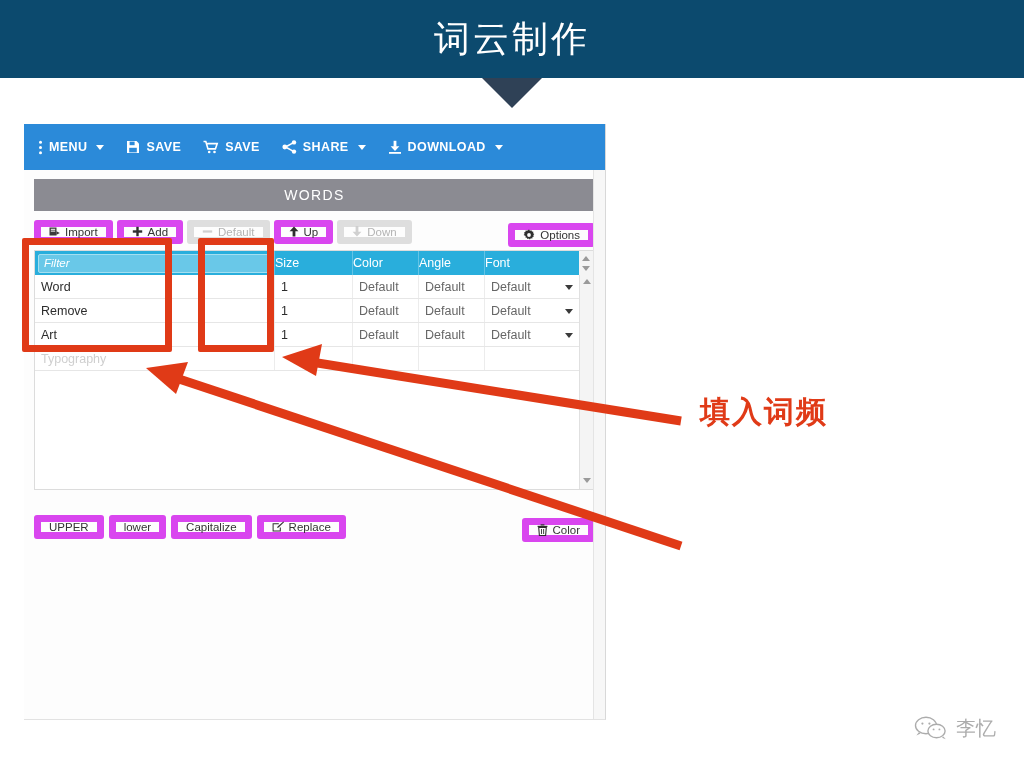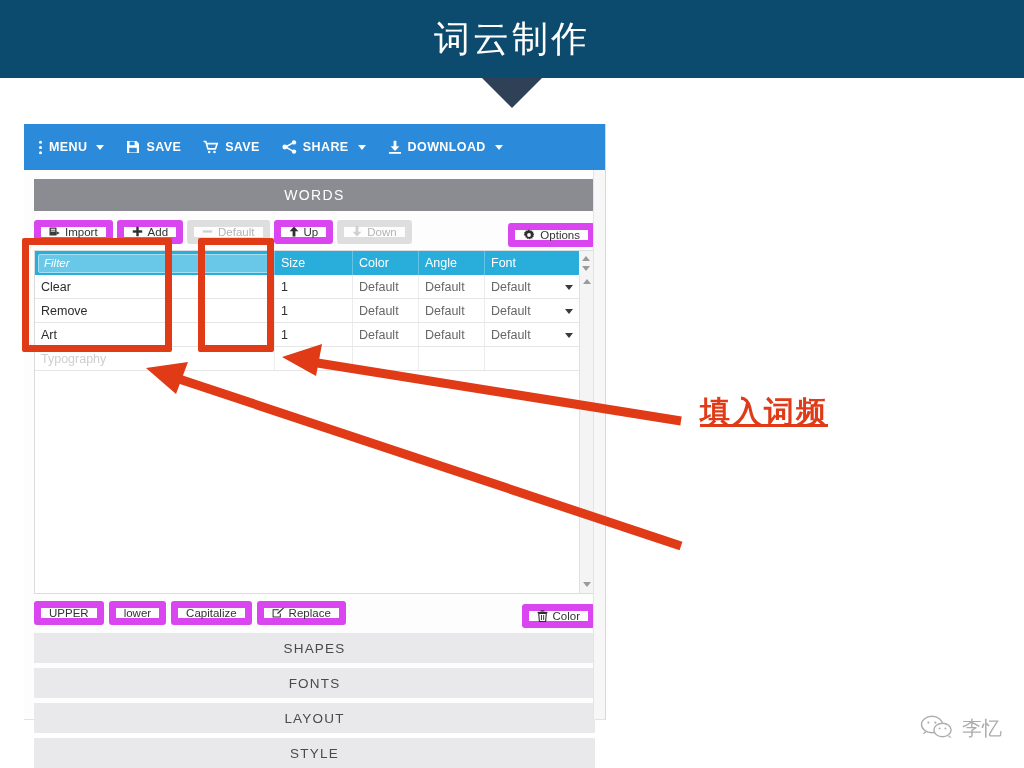--- a/index.html
+++ b/index.html
@@ -80,34 +80,34 @@
     background: #fdfdfd; border: 7px solid #d946ef; border-radius: 3px;
     font-size: 11.5px; color: #333; white-space: nowrap;
   }
   .btn.disabled { color: #b4b4b4; border-color: #dedede; }
   .btn.disabled .ic svg { opacity: .45; }
   .btn-right { position: absolute; right: 0; top: 4px; }
 
   
   .table-wrap {
     margin: 6px 10px 0 10px;
-    height: 344px;
+    height: 240px;
     border: 1px solid #dcdcdc;
     background: #ffffff;
     position: relative;
     display: flex;
   }
   .table-main { flex: 1 1 auto; min-width: 0; }
   .thead {
     display: flex; height: 24px; background: #29aedc;
     align-items: stretch;
   }
   .th {
     color: #ffffff; font-size: 12.5px;
-    display: flex; align-items: center; padding-left: 6px;
+    display: flex; align-items: center; padding-left: 0;
     border-right: 1px solid #63c4e6;
     white-space: nowrap;
   }
   .th.filter-cell { padding: 2px 3px; align-items: center; }
   .filter-input {
     width: 100%; height: 19px;
     background: #69c8e8; border: 1px solid #a5dff0; border-radius: 2px;
     color: #ffffff; font-style: italic; font-size: 11.5px;
     padding: 0 5px; outline: none;
     font-family: "Liberation Sans", sans-serif;
@@ -158,21 +158,21 @@
   }
   .hscroll-head .a {
     position: absolute; left: 3px; width: 0; height: 0;
     border-left: 4px solid transparent; border-right: 4px solid transparent;
   }
   .hscroll-head .a.u { top: 5px; border-bottom: 5px solid #9a9a9a; }
   .hscroll-head .a.d { bottom: 4px; border-top: 5px solid #9a9a9a; }
 
   
   .btn-row2 {
-    margin: 6px 10px 0 10px; height: 25px;
+    margin: 24px 10px 0 10px; height: 25px;
     display: flex; align-items: center; gap: 5px; position: relative;
   }
 
   
   .acc { margin: 8px 10px 0 10px; }
   .acc-item {
     height: 30px; margin-bottom: 5px;
     background: #e9e9ec;
     display: flex; align-items: center; justify-content: center;
     color: #4a4a4a; font-size: 13.5px; letter-spacing: 1.2px;
@@ -188,27 +188,26 @@
   .overlay { position: absolute; left: 0; top: 0; width: 1024px; height: 768px; pointer-events: none; }
   .redbox {
     position: absolute; border: 7px solid #e03a17;
     border-radius: 2px;
   }
   .red-label {
     position: absolute; color: #e03a17;
     font-size: 30px; font-weight: bold; letter-spacing: 2px;
     font-family: "DejaVu Sans", "Liberation Sans", sans-serif;
     white-space: nowrap;
-    text-decoration: underline;
   }
 
   
   .watermark {
-    position: absolute; right: 22px; bottom: 26px;
-    display: flex; gap: 8px;
+    position: absolute; right: 28px; bottom: 26px;
+    display: flex; align-items: center; gap: 8px;
     opacity: .55;
   }
   .wm-text {
     font-size: 20px; color: #6a6a6a;
     font-family: "DejaVu Sans", "Liberation Sans", sans-serif;
   }
 </style>
 </head>
 <body>
 
@@ -357,21 +356,21 @@
           <div class="th c-word filter-cell">
             <input class="filter-input" type="text" placeholder="Filter" style="">
           </div>
           <div class="th c-size">Size</div>
           <div class="th c-color">Color</div>
           <div class="th c-angle">Angle</div>
           <div class="th c-font">Font</div>
         </div>
 
         <div class="trow">
-          <div class="td c-word">Clear</div>
+          <div class="td c-word">Word</div>
           <div class="td c-size">1</div>
           <div class="td c-color muted">Default</div>
           <div class="td c-angle muted">Default</div>
           <div class="td c-font muted dd">
             <span>Default</span>
             <span class="dd-caret"></span>
           </div>
         </div>
 
         <div class="trow">
@@ -441,34 +440,20 @@
             <rect x="3.6" y="0.3" width="3.8" height="1.2" fill="#2e2e2e"></rect>
             <path d="M1.7 3.4h7.6l-.7 8.2H2.4z" fill="none" stroke="#2e2e2e" stroke-width="1.1"></path>
             <rect x="4" y="5" width="0.9" height="5" fill="#2e2e2e"></rect>
             <rect x="6.2" y="5" width="0.9" height="5" fill="#2e2e2e"></rect>
           </svg>
         </span>
         <span>Color</span>
       </div>
     </div>
 
-    <div class="acc">
-      <div class="acc-item">
-        <span>SHAPES</span>
-      </div>
-      <div class="acc-item">
-        <span>FONTS</span>
-      </div>
-      <div class="acc-item">
-        <span>LAYOUT</span>
-      </div>
-      <div class="acc-item">
-        <span>STYLE</span>
-      </div>
-    </div>
 
     <div class="outer-scroll"></div>
   </div>
 
   <div class="overlay">
 
     <div class="redbox" style="left:22px; top:238px; width:150px; height:114px;"></div>
     <div class="redbox" style="left:198px; top:238px; width:76px; height:114px;"></div>
 
     <svg width="1024" height="768" style="position:absolute;left:0;top:0;">

